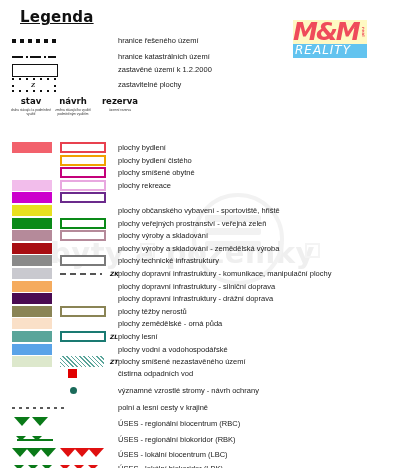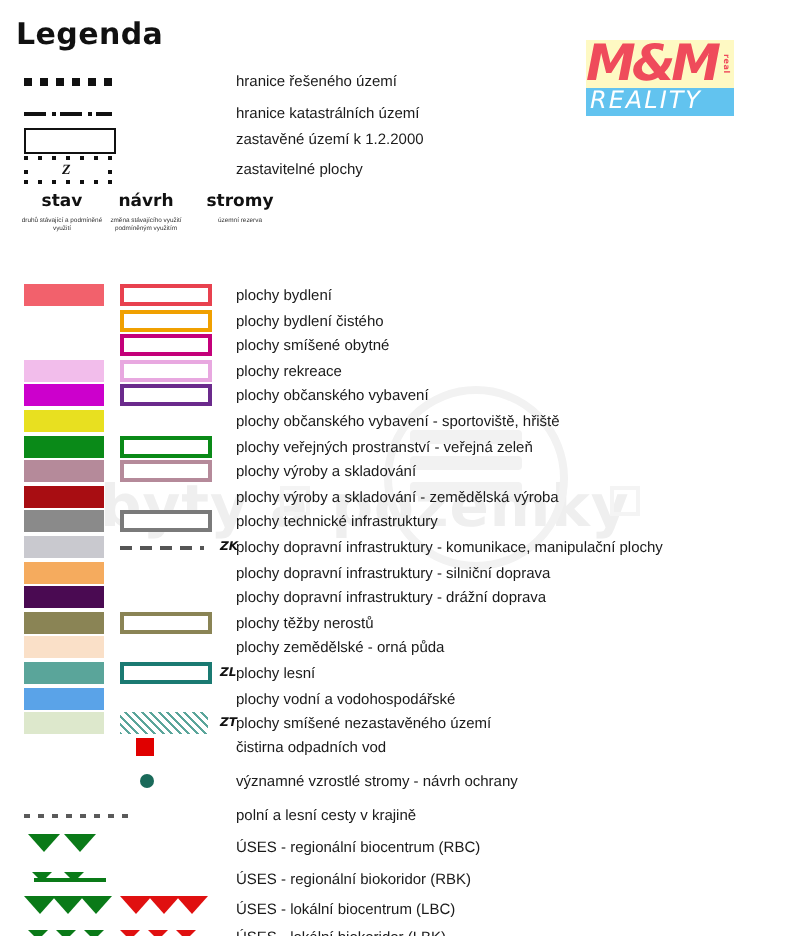--- a/index.html
+++ b/index.html
@@ -35,24 +35,25 @@
   #watermark .wm-b2{top:228px;}
   #watermark .wm-b3{top:241px;}
   #watermark .wm-sq{
     position:absolute; width:11px;height:11px;border:2px solid #f4f4f4;
   }
   #watermark .wm-s1{left:140px;top:243px;}
   #watermark .wm-s2{left:305px;top:243px;}
 
   
   #title{
-    position:absolute; left:8px; top:8px;
+    position:absolute; left:20px; top:8px;
     font-size:15px; font-weight:bold; letter-spacing:.2px;
     font-family:"DejaVu Sans", sans-serif;
     z-index:10;
+    text-decoration:underline;
   }
 
   
   #logo{
     position:absolute; left:293px; top:20px; width:74px; height:38px;
     z-index:10;
   }
   #logo .lg-top{
     position:relative; width:74px;height:24px; background:#fef9c3;
     overflow:hidden;
@@ -260,21 +261,21 @@
     </div>
   </div>
   <div class="lbl">zastavitelné plochy</div>
 </div>
 
 <div id="colhdr">
   <div class="colname c-stav" style="top:0">stav</div>
   <div class="colsub  c-stav" style="top:12px">druhů stávající a podmíněné využití</div>
   <div class="colname c-navrh" style="top:0">návrh</div>
   <div class="colsub  c-navrh" style="top:12px">změna stávajícího využití podmíněným využitím</div>
-  <div class="colname c-rez" style="top:0">stromy</div>
+  <div class="colname c-rez" style="top:0">rezerva</div>
   <div class="colsub  c-rez" style="top:12px">územní rezerva</div>
 </div>
 
 <div id="swatch-rows">
     <div class="row" style="top: 140px;">
       <div class="sym">
         <div class="sw stav" style="background: rgb(242, 97, 108);"></div>
         <div class="sw navrh" style="background: rgb(255, 255, 255); border: 2px solid rgb(232, 65, 79);"></div>
       </div>
       <div class="lbl">plochy bydlení</div>
@@ -296,21 +297,20 @@
         <div class="sw stav" style="background: rgb(242, 189, 235);"></div>
         <div class="sw navrh" style="background: rgb(255, 255, 255); border: 2px solid rgb(232, 168, 224);"></div>
       </div>
       <div class="lbl">plochy rekreace</div>
     </div>
     <div class="row" style="top: 190.4px;">
       <div class="sym">
         <div class="sw stav" style="background: rgb(204, 0, 204);"></div>
         <div class="sw navrh" style="background: rgb(255, 255, 255); border: 2px solid rgb(107, 42, 140);"></div>
       </div>
-      <div class="lbl">plochy občanského vybavení</div>
     </div>
     <div class="row" style="top: 203px;">
       <div class="sym">
         <div class="sw stav" style="background: rgb(232, 224, 32);"></div>
       </div>
       <div class="lbl">plochy občanského vybavení - sportoviště, hřiště</div>
     </div>
     <div class="row" style="top: 215.6px;">
       <div class="sym">
         <div class="sw stav" style="background: rgb(10, 138, 24);"></div>

